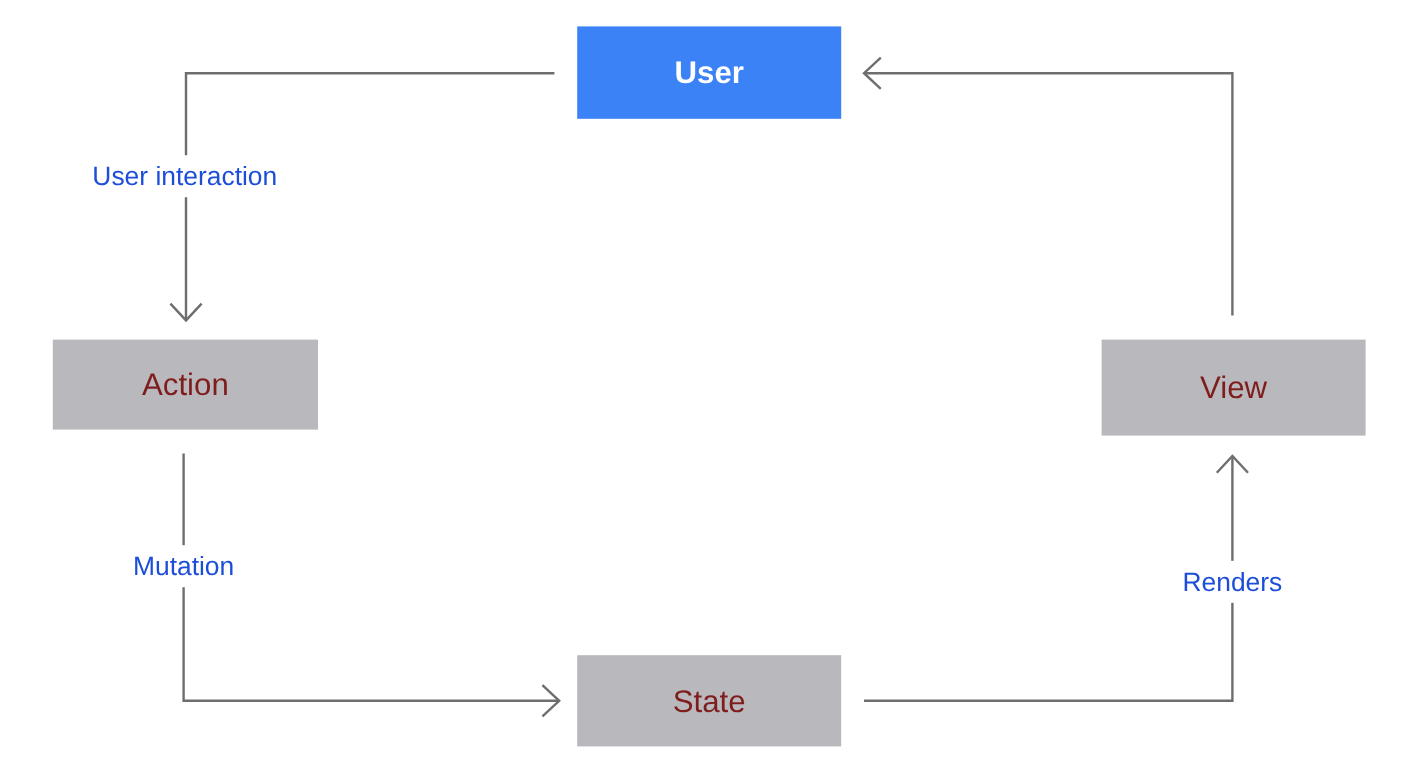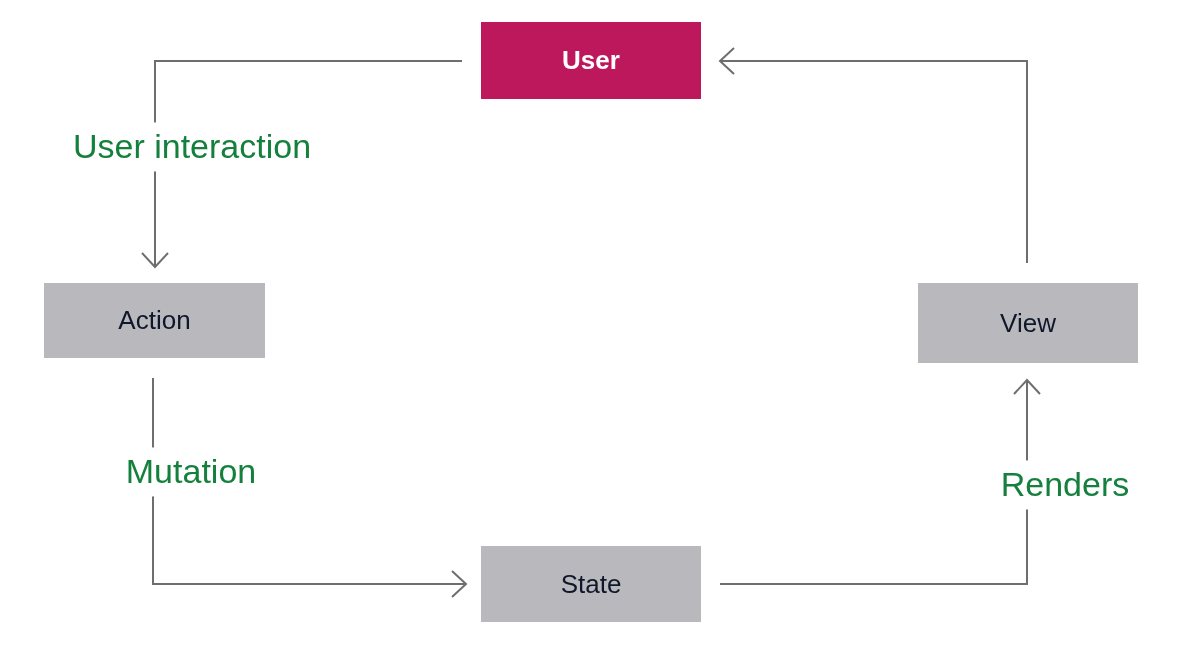--- a/index.html
+++ b/index.html
@@ -26,43 +26,42 @@
     fill: none;
     stroke: #6e6e6e;
     stroke-width: 2;
   }
   .node {
     position: absolute;
     display: flex;
     align-items: center;
     justify-content: center;
     font-size: 26px;
-    color: #0f172a;
+    color: #7f1d1d;
     background: #b9b9bd;
     box-sizing: border-box;
   }
   .node.primary {
-    background: #be185d;
+    background: #3b82f6;
     color: #ffffff;
     font-weight: bold;
   }
   .node-user   { left: 481px; top: 22px;  width: 220px; height: 77px; }
   .node-action { left: 44px;  top: 283px; width: 221px; height: 75px; }
   .node-view   { left: 918px; top: 283px; width: 220px; height: 80px; }
   .node-state  { left: 481px; top: 546px; width: 220px; height: 76px; }
   .edge-label {
     position: absolute;
     transform: translate(-50%, -50%);
     background: #ffffff;
-    color: #15803d;
-    font-size: 34px;
+    color: #1d4ed8;
+    font-size: 22px;
     line-height: 1.15;
     padding: 5px 6px;
     white-space: nowrap;
-    margin-left: 38px;
   }
   .label-user-interaction { left: 154px;  top: 147px; }
   .label-renders          { left: 1028px; top: 147px; }
   .label-mutation         { left: 153px;  top: 472px; }
   .label-updates          { left: 1027px; top: 485px; }
 </style>
 </head>
 <body>
 
 <div class="canvas">

